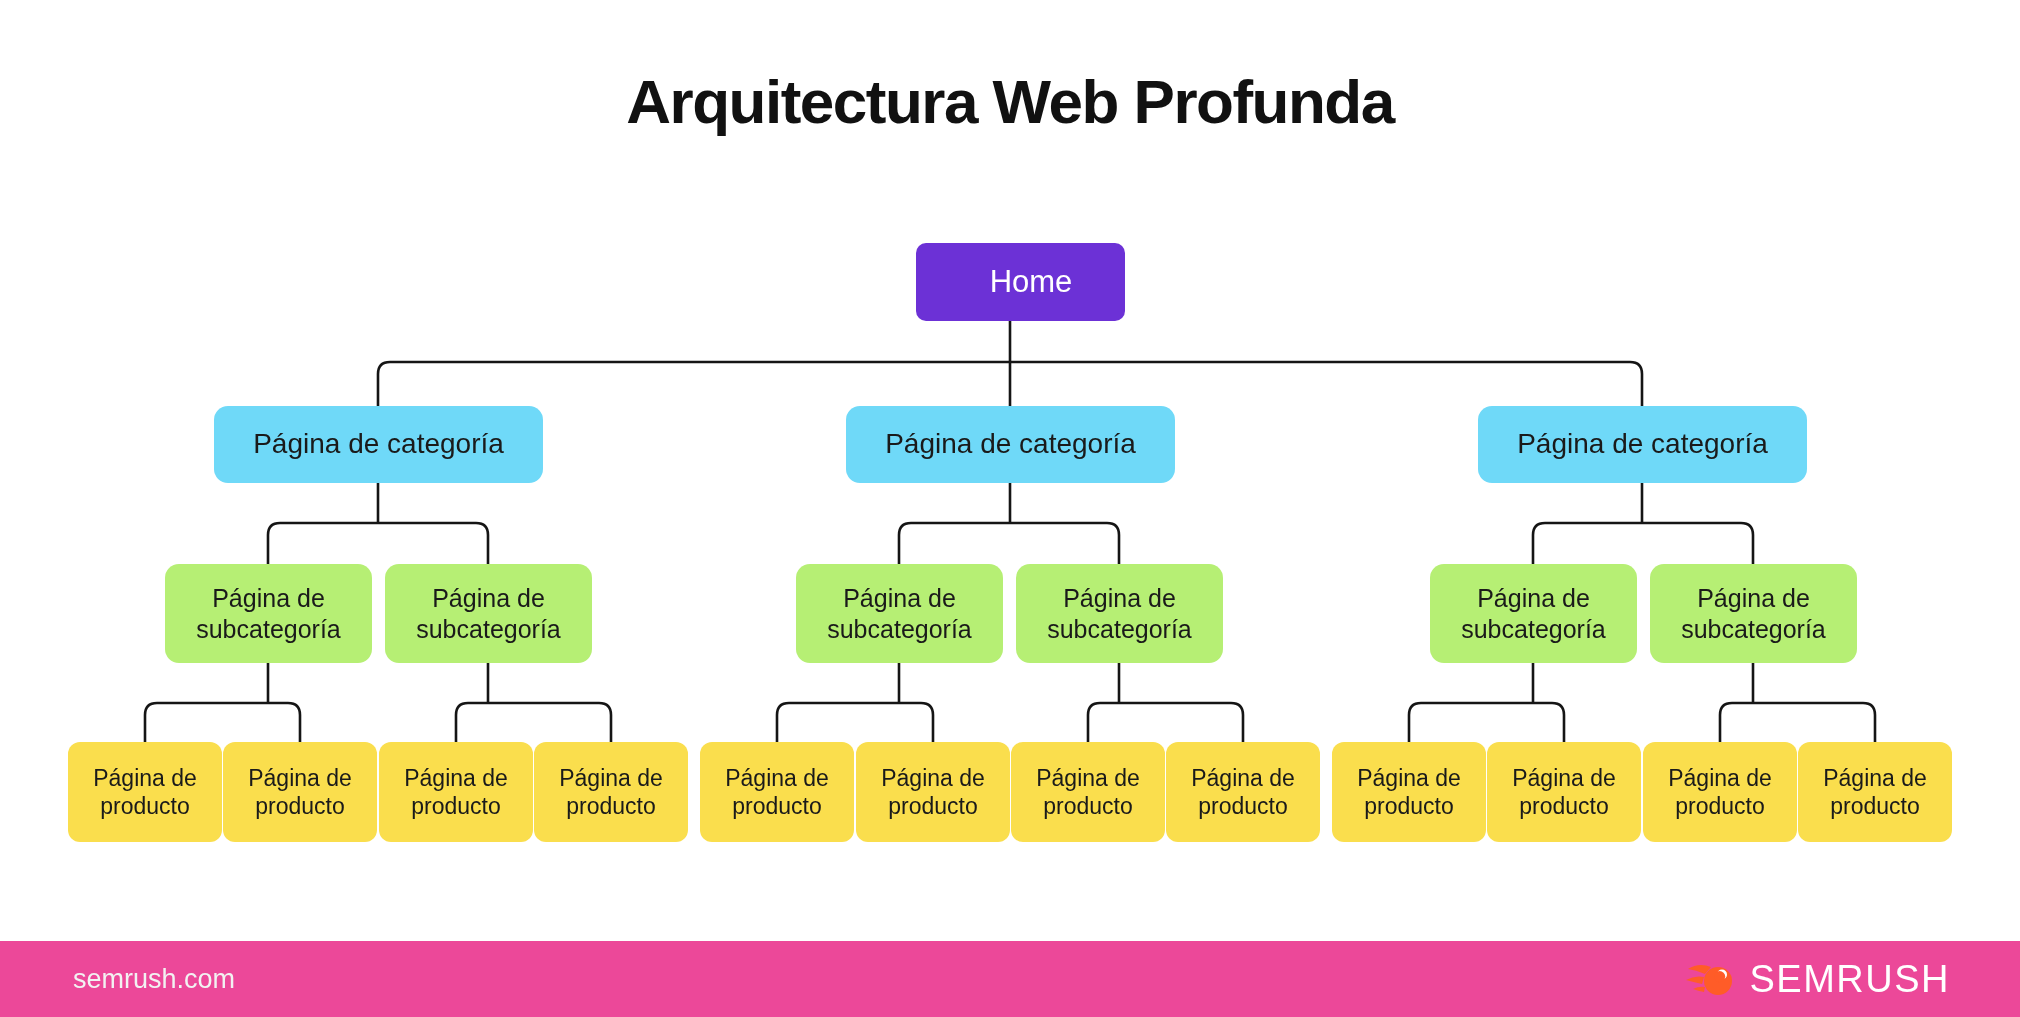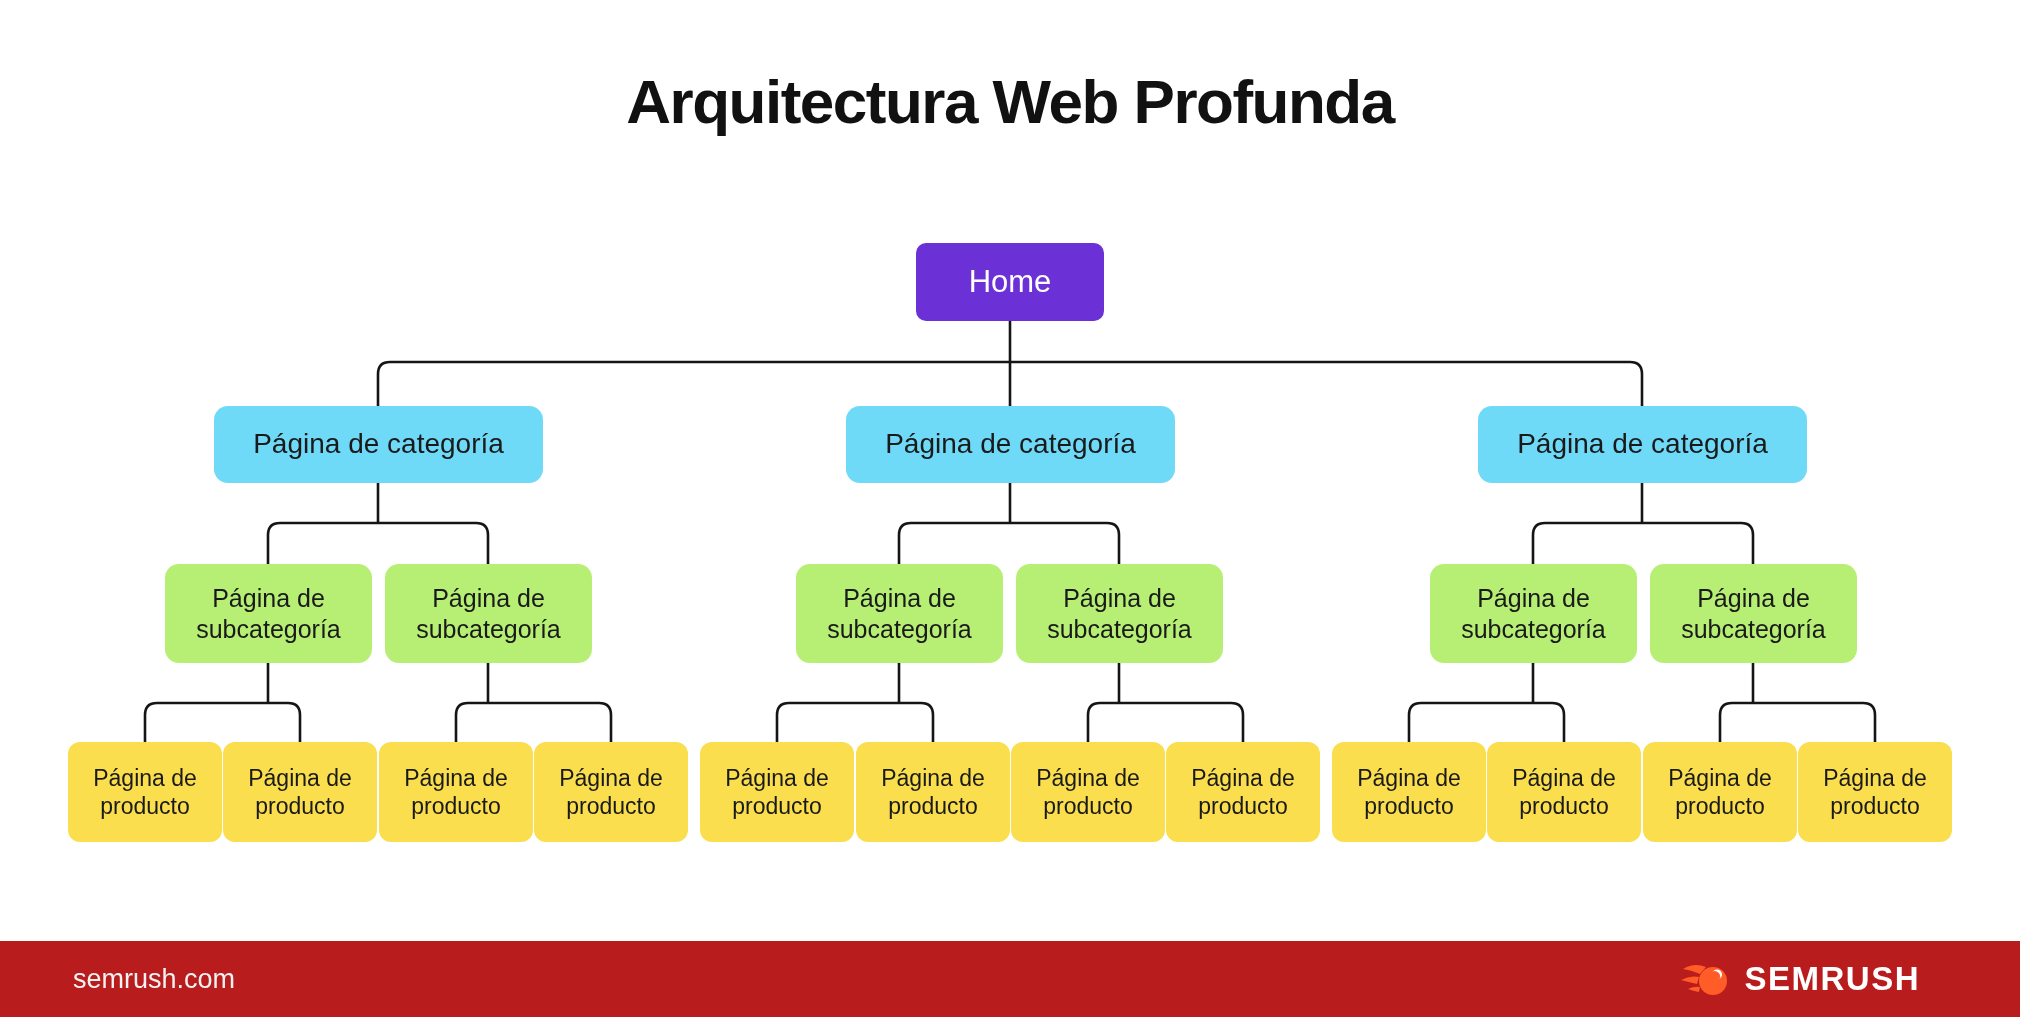--- a/index.html
+++ b/index.html
@@ -8,34 +8,34 @@
 
   .title{position:absolute;left:0;top:66px;width:2020px;text-align:center;
     font-size:62px;font-weight:700;letter-spacing:-1.5px;color:#111111;}
 
   svg.connectors{position:absolute;left:0;top:0;width:2020px;height:1017px;}
   svg.connectors path{fill:none;stroke:#151515;stroke-width:2.6px;}
 
   .node{position:absolute;display:flex;align-items:center;justify-content:center;
     text-align:center;color:#1a1a1a;line-height:1.22;}
   .node-home{left:916px;top:243px;width:188px;height:78px;background:#6C31D6;
-    border-radius:10px;color:#ffffff;font-size:31px;font-weight:500;}
+    border-radius:10px;color:#ffffff;font-size:31px;font-weight:500;padding-left:21px;}
   .node-cat{top:406px;width:329px;height:77px;background:#6FD9F8;border-radius:14px;
     font-size:28px;text-align:center;}
   .node-sub{top:564px;width:207px;height:99px;background:#B6EF74;border-radius:14px;
     font-size:25px;padding:0 14px;box-sizing:border-box;}
   .node-prod{top:742px;width:154px;height:100px;background:#FADE4D;border-radius:12px;
     font-size:23px;padding:12px 10px;box-sizing:border-box;}
 
-  .footer{position:absolute;left:0;top:941px;width:2020px;height:76px;background:#b91c1c;
+  .footer{position:absolute;left:0;top:941px;width:2020px;height:76px;background:#ec4899;
     display:flex;align-items:center;justify-content:space-between;box-sizing:border-box;
-    padding:0 100px 0 73px;}
+    padding:0 70px 0 73px;}
   .footer .site{color:#f2f2f2;font-size:27px;}
   .brand{display:flex;align-items:center;gap:12px;}
-  .brand .word{color:#ffffff;font-size:33px;font-weight:700;letter-spacing:1.5px;}
+  .brand .word{color:#ffffff;font-size:38px;font-weight:400;letter-spacing:1.5px;}
 </style>
 </head>
 <body>
 
 <div class="stage">
 
   <div class="title">Arquitectura Web Profunda</div>
 
   <svg class="connectors" viewBox="0 0 2020 1017" aria-hidden="true">
 

